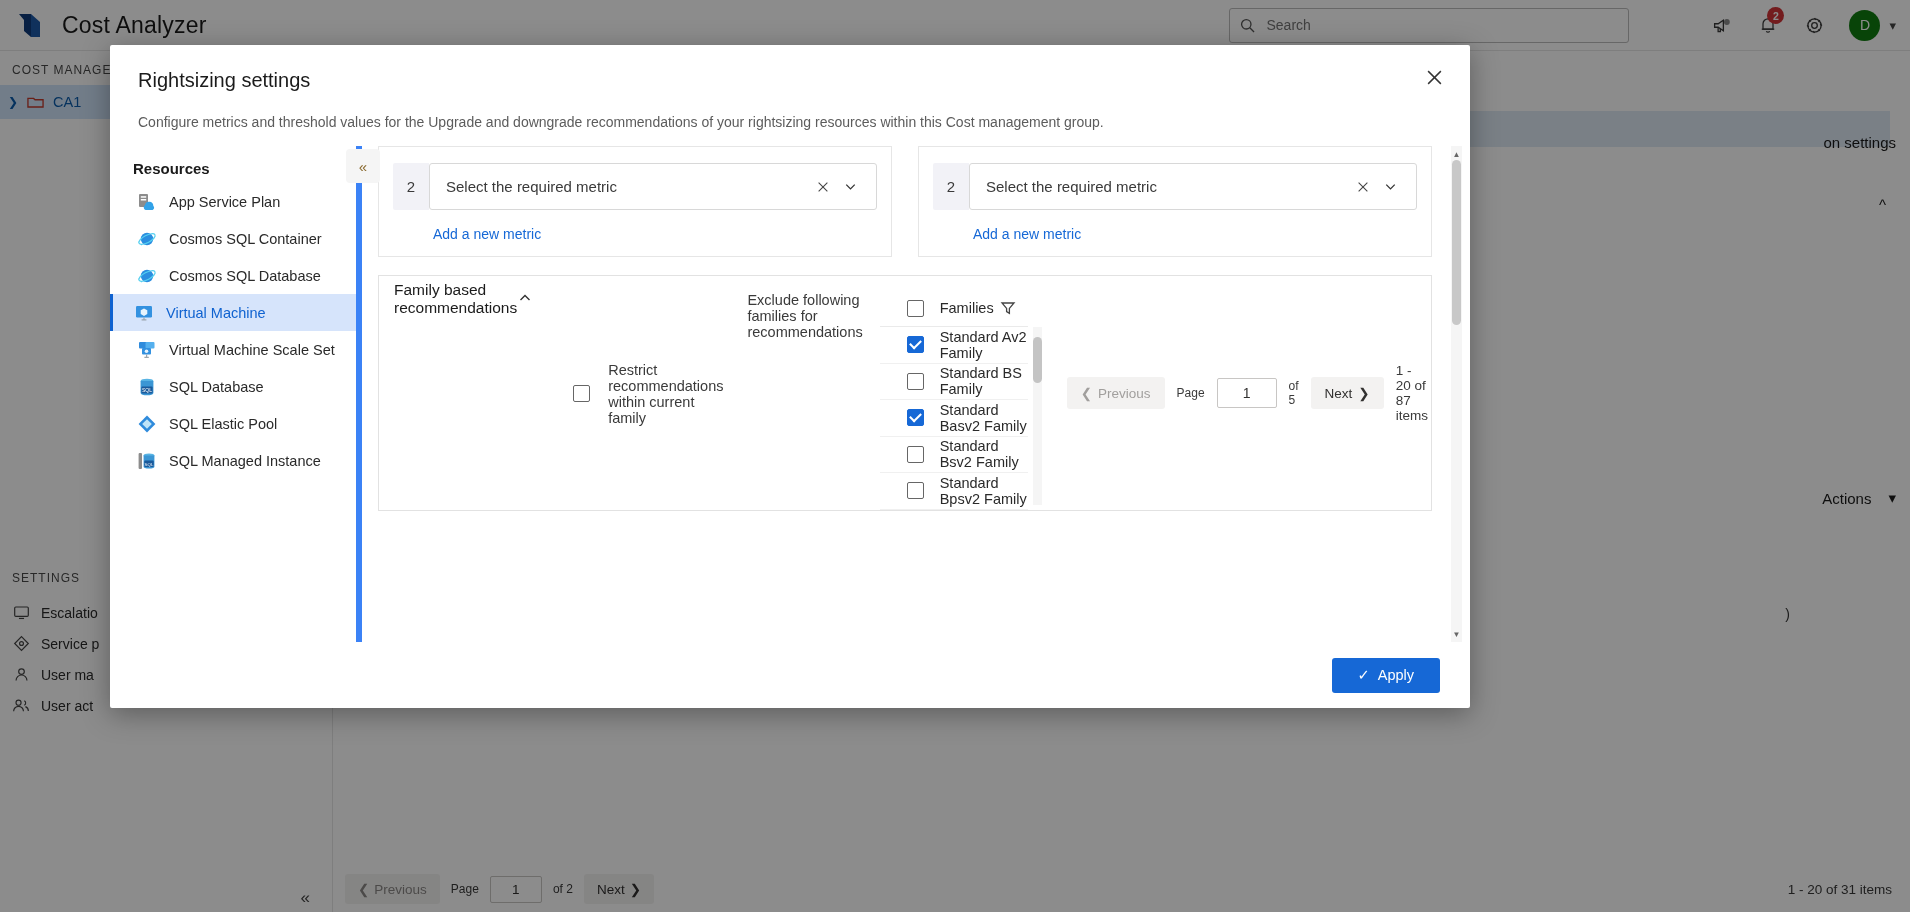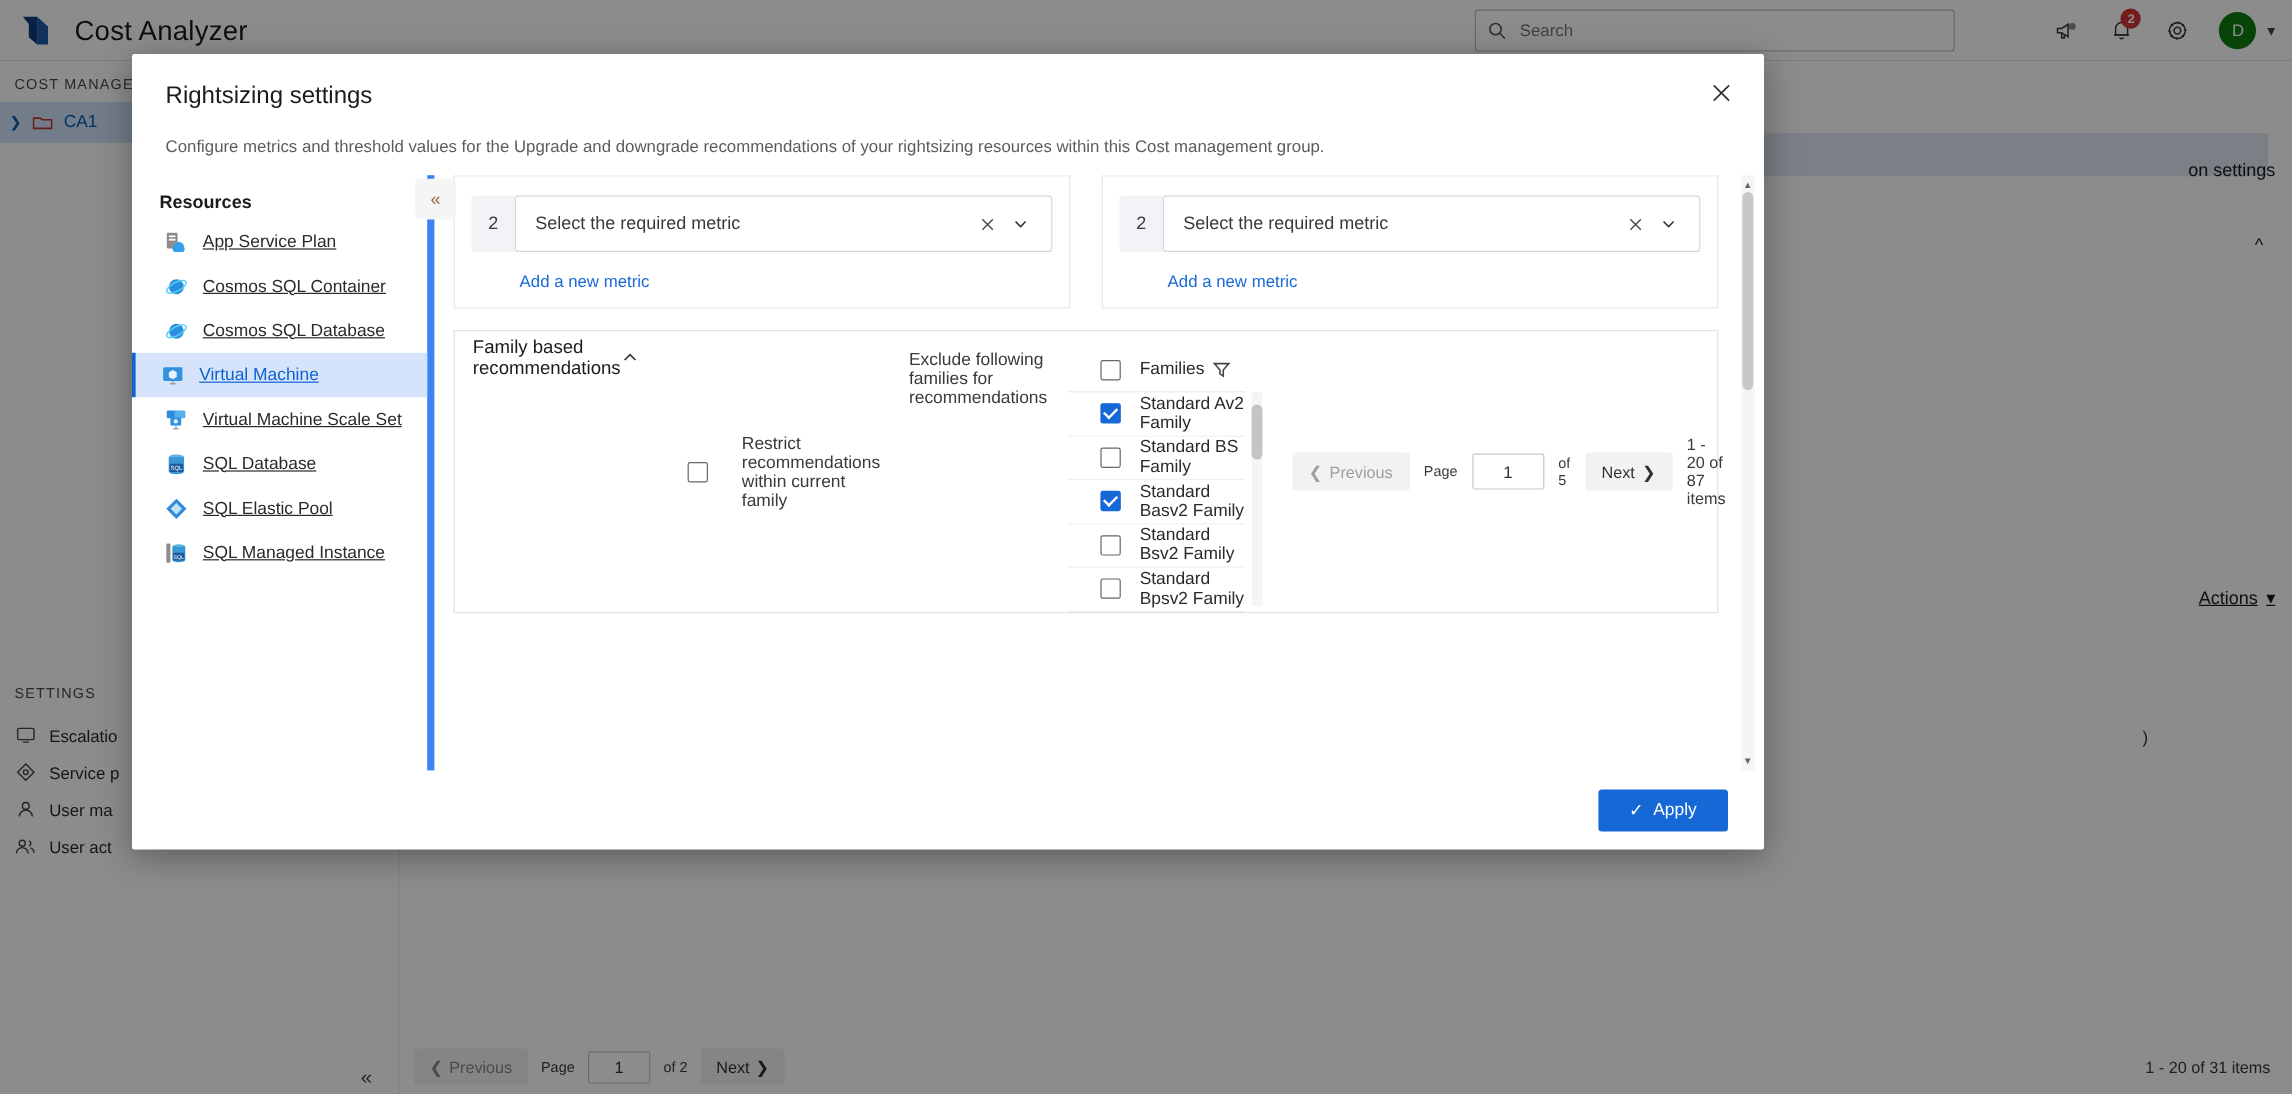--- a/index.html
+++ b/index.html
@@ -93,21 +93,21 @@
   .bg-settings-link {
     position: absolute; top: 83px; right: 14px; font-size: 15px; color: #1b1b1b;
   }
   .bg-blue-bar {
     position: absolute; top: 60px; left: 1000px; right: 20px; height: 36px; background: #dfe9f5;
   }
   .bg-chev-a { position:absolute; top: 145px; right: 24px; font-size: 15px; color:#222; }
   .bg-txt-on { position:absolute; top:145px; left: 1120px; font-size: 15px; color:#222; }
   .bg-actions {
     position: absolute; top: 438px; right: 14px; font-size: 15px; color: #1b1b1b;
-    display:flex; align-items:center; gap:7px;text-decoration:underline;
+    display:flex; align-items:center; gap:17px;
   }
   .bg-paren { position:absolute; top: 555px; right: 120px; font-size: 14px; color:#333; }
   .bg-footer {
     position: absolute; bottom: 0; left: 0; right: 0; height: 46px;
     display: flex; align-items: center; padding-left: 12px; gap: 11px;
     font-size: 14px; color: #3a3a3a;
   }
   .pg-btn {
     background: #f3f2f1; border-radius: 3px; padding: 7px 13px; color: #8a8886; font-size: 13.5px;
     display:flex; align-items:center; gap:5px;
@@ -151,21 +151,21 @@
   }
   .m-side-title { font-size: 15px; font-weight: 700; color: #1b1b1b; padding: 8px 0 6px 23px; }
   .m-collapse {
     position: absolute; top: 3px; right: -24px; width: 34px; height: 34px; border-radius: 4px;
     background: #f5f5f5; display: flex; align-items: center; justify-content: center;
     color: #8a6a2f; font-size: 15px; cursor: pointer; z-index: 5;
   }
   .res-item {
     display: flex; align-items: center; gap: 12px;
     height: 37px; padding-left: 23px; font-size: 14.5px; color: #2a2a2a;
-    border-left: 3px solid transparent; cursor: pointer; text-decoration: underline;
+    border-left: 3px solid transparent; cursor: pointer;
   }
   .res-item.sel {
     background: #d6e4fb; color: #0f62d0; border-left: 3px solid #0f62d0; padding-left: 20px;
   }
   .res-ic { width: 21px; height: 21px; flex-shrink: 0; display:flex; align-items:center; justify-content:center;}
 
   
   .m-content {
     flex: 1; min-width: 0; position: relative;
     padding: 0 0 0 16px; overflow: hidden;
@@ -205,21 +205,21 @@
   
   .fam-panel {
     margin: 18px 38px 0 0; border: 1px solid #e2e2e2; background: #fff;
     display: flex; flex-direction: row; min-height: 0;
   }
   .fam-head {
     height: 46px; display: flex; align-items: center; padding: 0 16px 0 15px;
   }
   .fam-head-title { font-size: 15.5px; color: #1b1b1b; }
   .fam-head-chev { margin-left: auto; color: #333; font-size: 14px; cursor: pointer; }
-  .fam-restrict { display: flex; align-items: center; gap: 28px; padding: 2px 0 0 24px; }
+  .fam-restrict { display: flex; align-items: center; gap: 18px; padding: 2px 0 0 24px; }
   .fam-restrict-label { font-size: 14.5px; color: #3a3a3a; }
   .fam-exclude { font-size: 14.5px; color: #3a3a3a; padding: 16px 0 0 24px; }
 
   .cbx {
     width: 17px; height: 17px; border: 1.5px solid #666; border-radius: 2px;
     background: #fff; display: inline-flex; align-items: center; justify-content: center;
     flex-shrink: 0; cursor: pointer;
   }
   .cbx.checked { background: #1668d6; border-color: #1668d6; }
   .cbx.checked::after {

